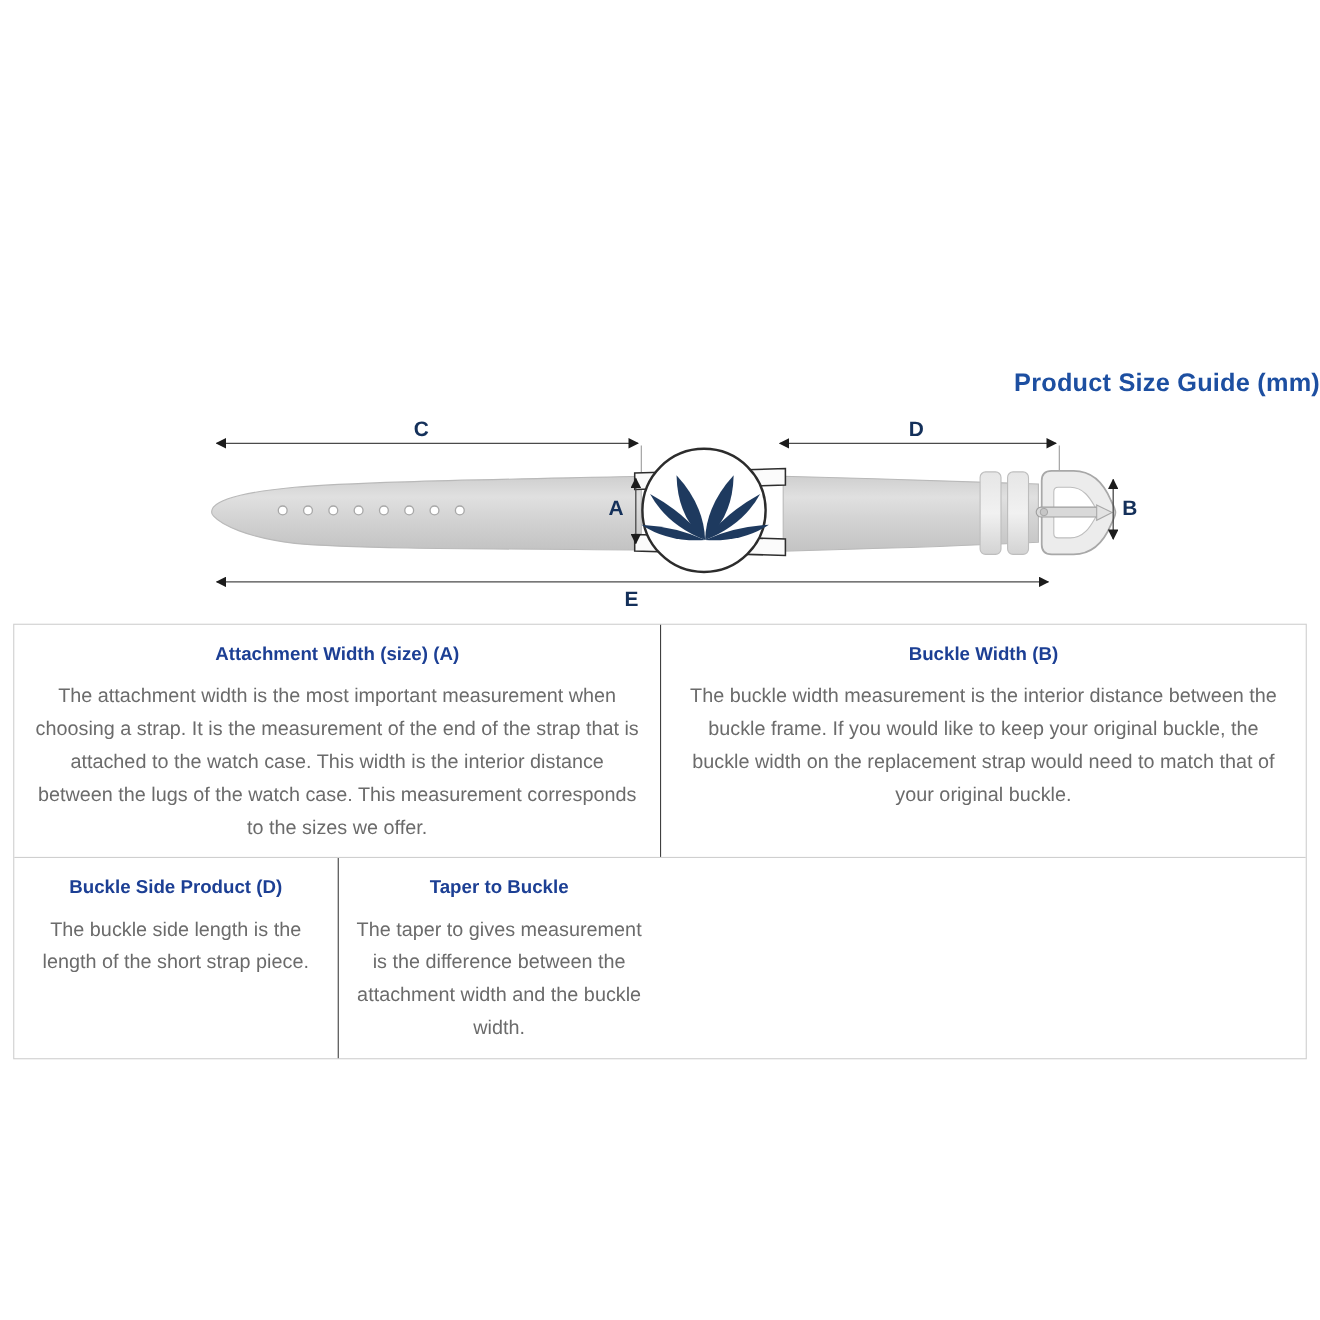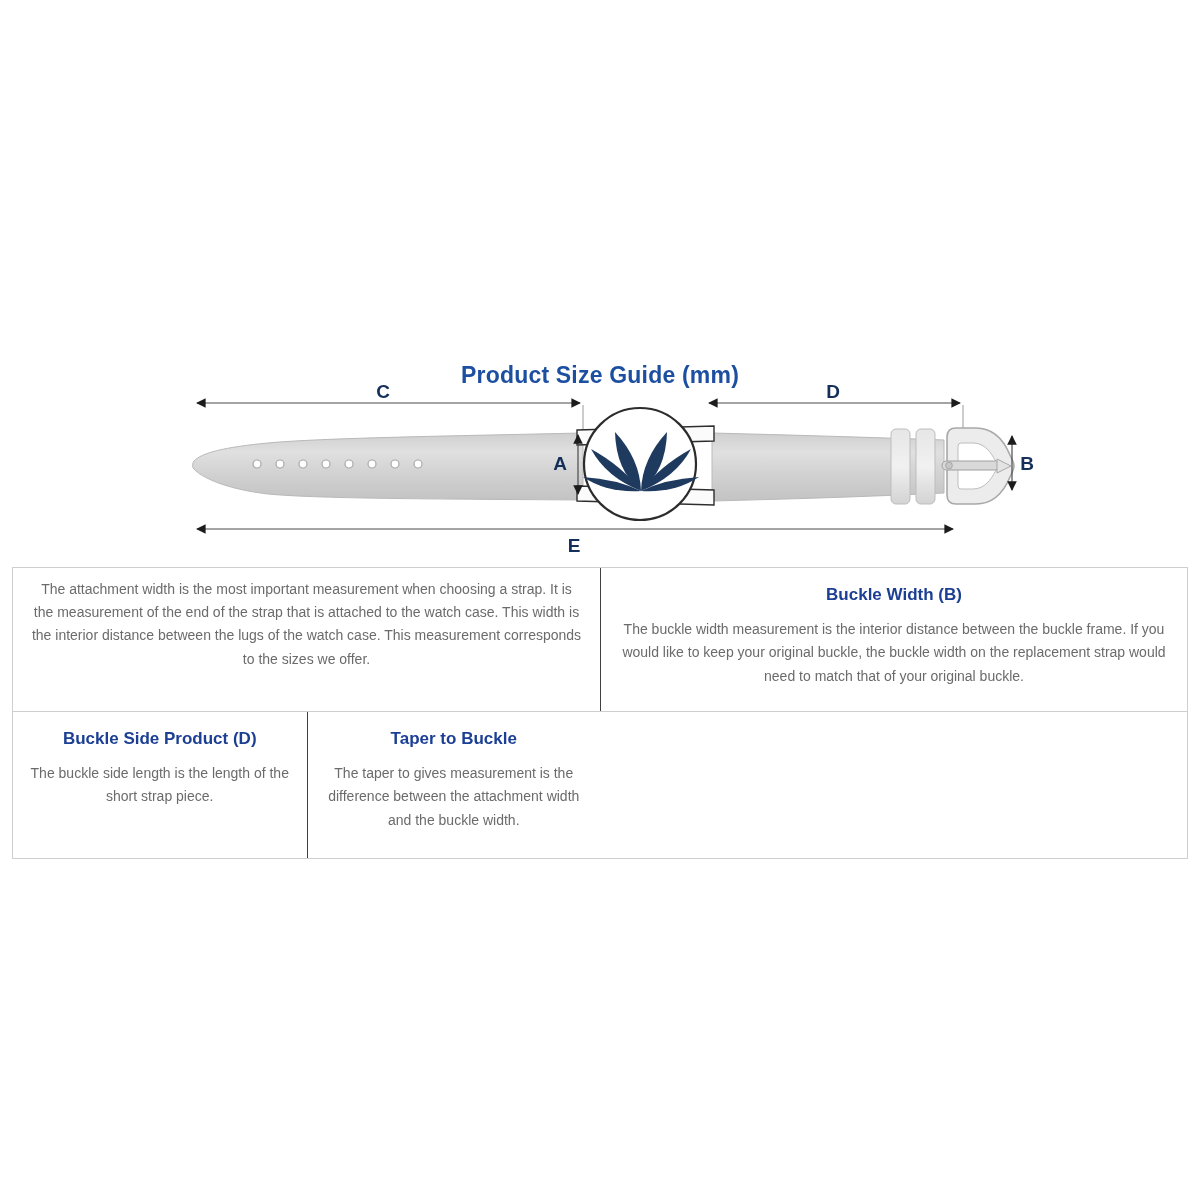--- a/index.html
+++ b/index.html
@@ -1,20 +1,20 @@
 <!DOCTYPE html>
 <html><head>
 <meta charset="utf-8">
 <style>
   html,body{margin:0;padding:0;background:#ffffff;}
   body{width:1200px;height:1200px;position:relative;font-family:"Liberation Sans",sans-serif;overflow:hidden;}
 
   .page-title{
-    position:absolute;left:0;top:334px;width:1200px;text-align:center;
-    font-size:23px;font-weight:700;color:#1d4fa1;letter-spacing:.2px;margin-top:28px;
+    position:absolute;left:0;top:334px;width:1200px;text-align:right;
+    font-size:23px;font-weight:700;color:#1d4fa1;letter-spacing:.2px;
   }
 
   .diagram-wrap{position:absolute;left:0;top:0;width:1200px;height:560px;}
   .diagram-wrap svg{position:absolute;left:0;top:0;}
 
   .dim-label{
     position:absolute;transform:translate(-50%,-50%);
     font-size:19px;font-weight:700;color:#14305a;line-height:1;
   }
 
@@ -24,21 +24,21 @@
   }
   .spec-row1{display:grid;grid-template-columns:1fr 1fr;}
   .spec-row2{display:grid;grid-template-columns:1fr 1fr 1fr 1fr;border-top:1px solid #cfcfcf;}
   .spec-cell{box-sizing:border-box;min-height:143px;padding:10px 18px 12px 18px;text-align:center;}
   .spec-cell + .spec-cell{border-left:1px solid #404040;}
   .spec-row2 .spec-cell{min-height:146px;padding:10px 13px 12px 13px;}
   .spec-heading{
     font-size:17px;font-weight:700;color:#1c3f94;margin:6px 0 12px 0;line-height:1.3;
   }
   .spec-body{
-    font-size:14px;color:#6b6b6b;line-height:1.66;margin:0 auto;
+    font-size:18px;color:#6b6b6b;line-height:1.66;margin:0 auto;
   }
   .spec-row1 .spec-body{max-width:560px;}
 </style>
 </head>
 <body>
 
 <div class="page-title">Product Size Guide (mm)</div>
 
 <div class="diagram-wrap">
   <svg width="1200" height="560" viewBox="0 0 1200 560">
@@ -116,20 +116,21 @@
   <span class="dim-label" style="left:383px;top:391px;">C</span>
   <span class="dim-label" style="left:833px;top:391px;">D</span>
   <span class="dim-label" style="left:560px;top:463px;">A</span>
   <span class="dim-label" style="left:1027px;top:463px;">B</span>
   <span class="dim-label" style="left:574px;top:545px;">E</span>
 </div>
 
 <div class="spec-table">
   <div class="spec-row1">
     <div class="spec-cell">
+      <div class="spec-heading">Attachment Width (size) (A)</div>
       <div class="spec-body">The attachment width is the most important measurement when choosing a strap. It is the measurement of the end of the strap that is attached to the watch case. This width is the interior distance between the lugs of the watch case. This measurement corresponds to the sizes we offer.</div>
     </div>
     <div class="spec-cell">
       <div class="spec-heading">Buckle Width (B)</div>
       <div class="spec-body">The buckle width measurement is the interior distance between the buckle frame. If you would like to keep your original buckle, the buckle width on the replacement strap would need to match that of your original buckle.</div>
     </div>
   </div>
   <div class="spec-row2">
     <div class="spec-cell">
       <div class="spec-heading">Buckle Side Product (D)</div>

